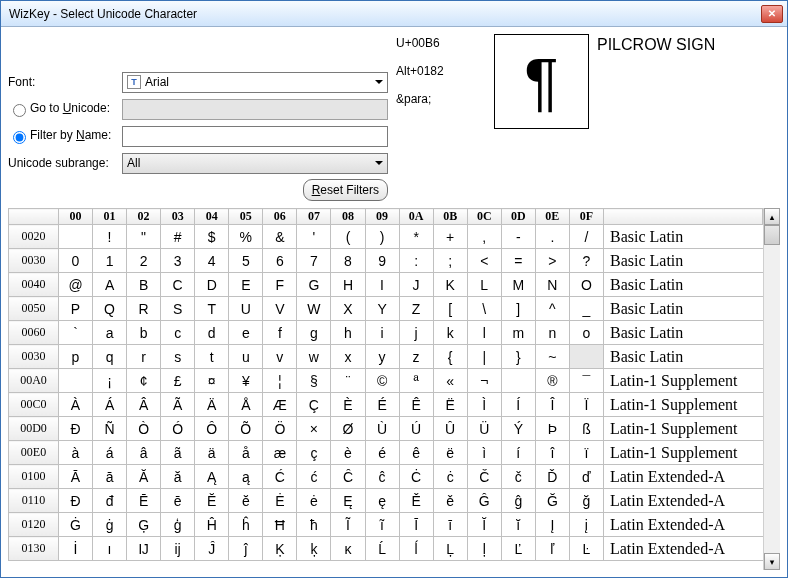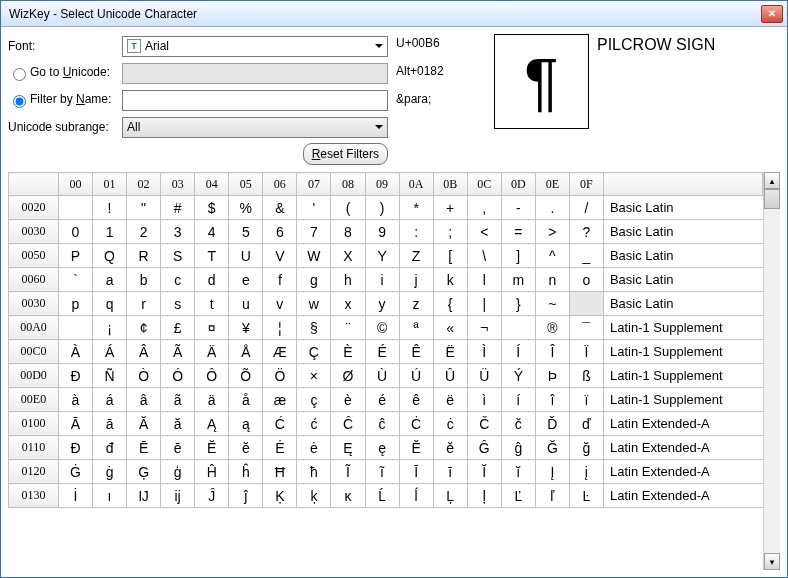--- a/index.html
+++ b/index.html
@@ -3,41 +3,41 @@
 <meta charset="utf-8">
 <style>
   * { box-sizing: border-box; }
   body { margin:0; font-family: "Segoe UI", Tahoma, sans-serif; font-size:12px; background:#fff; color:#000; }
   .window { width:788px; height:578px; border:1px solid #3a72b5; display:flex; flex-direction:column; background:#f9a8d4; }
   .titlebar { height:26px; background:linear-gradient(#f7fbff,#cfe4fb); display:flex; align-items:center; padding:0 4px; border-bottom:1px solid #9ab1cc; }
   .titlebar .title { flex:1; font-size:12px; padding-left:4px; }
   .titlebar .close { width:22px; height:18px; background:linear-gradient(#f6a8a0,#d34a3a); border:1px solid #a03020; border-radius:2px; display:flex; align-items:center; justify-content:center; color:#fff; font-weight:bold; font-size:10px; cursor:pointer;}
   .content { flex:1; background:#fff; padding:7px; display:flex; flex-direction:column; overflow:hidden; }
   .top { display:flex; gap:8px; }
-  .controls { flex:0 0 380px; display:grid; grid-template-columns:110px 1fr; grid-auto-rows:24px; row-gap:3px; column-gap:4px; align-items:center; }
+  .controls { flex:0 0 380px; display:grid; grid-template-columns:110px 1fr; grid-auto-rows:24px; row-gap:3px; column-gap:4px; align-items:center;margin-top:36px; }
   .lbl { font-size:12px; }
   .select, .input { height:21px; border:1px solid #7a7a7a; background:#fff; font-size:12px; padding:0 4px; width:100%; }
   .select { display:flex; align-items:center; position:relative; }
   .select::after { content:""; position:absolute; right:4px; top:50%; margin-top:-2px; border:4px solid transparent; border-top-color:#000; }
   .disabled-input { background:#e5e5e5; border:1px solid #a0a0a0; height:21px; }
   .radio, .check { width:13px; height:13px; vertical-align:middle; margin-right:4px; }
   .btn { height:22px; border:1px solid #707070; background:linear-gradient(#fefefe,#e4e4e4); font-size:12px; padding:0 8px; border-radius:9px; cursor:pointer; }
   .infocol { flex:0 0 90px; display:flex; flex-direction:column; gap:14px; font-size:12px; padding-top:2px; }
   .preview { flex:0 0 95px; height:95px; border:1px solid #000; background:#fff; display:flex; align-items:center; justify-content:center; font-size:64px; font-family:Arial; }
   .namecol { flex:1; font-size:16px; padding-top:2px; }
   .gridwrap { flex:1; display:flex; margin-top:6px; overflow:hidden; border-top:0; }
   .scrollbar { width:17px; background:#f0f0f0; border-left:1px solid #cfcfcf; position:relative; }
   .scrollbar .btn-sb { height:17px; background:linear-gradient(#fefefe,#d8d8d8); border:1px solid #9e9e9e; display:flex; align-items:center; justify-content:center; font-size:9px; cursor:pointer; }
   .scrollbar .thumb { position:absolute; top:17px; left:0; width:100%; height:20px; background:linear-gradient(#e8e8e8,#cfcfcf); border:1px solid #9e9e9e; cursor:pointer;}
   .grid { flex:1; overflow:hidden; }
   table { border-collapse:collapse; width:100%; table-layout:fixed; }
   th,td { border:1px solid #c0c0c0; text-align:center; height:24px; font-size:14px; font-family:Arial; padding:0; }
-  th { background:linear-gradient(#fefefe,#ececec); font-weight:normal; font-size:12px; font-family:"Segoe UI",Tahoma; height:23px; }
+  th { background:linear-gradient(#fefefe,#ececec); font-weight:bold; font-size:12px; font-family:"Segoe UI",Tahoma; height:16px; }
   td.rowhdr, th.rowhdr { background:linear-gradient(#fefefe,#ececec); font-size:12px; font-family:"Segoe UI",Tahoma; width:44px; }
-  td.rangename { text-align:left; padding-left:6px; font-size:13px; font-family:Liberation Sans, sans-serif; border-right:none; width:140px; }
+  td.rangename { text-align:left; padding-left:6px; font-size:16px; font-family:Liberation Serif, serif; border-right:none; width:140px; }
   td.cell { cursor:pointer; background:#fff; }
   td.cell.sel { background:#3169d6; color:#fff; }
   td.cell.shade { background:#e8e8e8; }
   col.hdr { width:44px; } col.c { width:30px; } col.rn { width:140px; }
   .underline { text-decoration:underline; }
   .font-icon { display:inline-block; width:14px; height:14px; border:1px solid #888; margin-right:4px; vertical-align:middle; background:#fff; font-size:9px; line-height:12px; text-align:center; color:#36b; font-weight:bold;}
 </style>
 </head>
 <body>
 <div class="window">
@@ -156,20 +156,40 @@
                 <td class="cell">9</td>
                 <td class="cell">:</td>
                 <td class="cell">;</td>
                 <td class="cell">&lt;</td>
                 <td class="cell">=</td>
                 <td class="cell">&gt;</td>
                 <td class="cell">?</td>
                 <td class="rangename">Basic Latin</td>
               </tr>
               <tr>
+                <td class="rowhdr">0040</td>
+                <td class="cell">@</td>
+                <td class="cell">A</td>
+                <td class="cell">B</td>
+                <td class="cell">C</td>
+                <td class="cell">D</td>
+                <td class="cell">E</td>
+                <td class="cell">F</td>
+                <td class="cell">G</td>
+                <td class="cell">H</td>
+                <td class="cell">I</td>
+                <td class="cell">J</td>
+                <td class="cell">K</td>
+                <td class="cell">L</td>
+                <td class="cell">M</td>
+                <td class="cell">N</td>
+                <td class="cell">O</td>
+                <td class="rangename">Basic Latin</td>
+              </tr>
+              <tr>
                 <td class="rowhdr">0050</td>
                 <td class="cell">P</td>
                 <td class="cell">Q</td>
                 <td class="cell">R</td>
                 <td class="cell">S</td>
                 <td class="cell">T</td>
                 <td class="cell">U</td>
                 <td class="cell">V</td>
                 <td class="cell">W</td>
                 <td class="cell">X</td>

